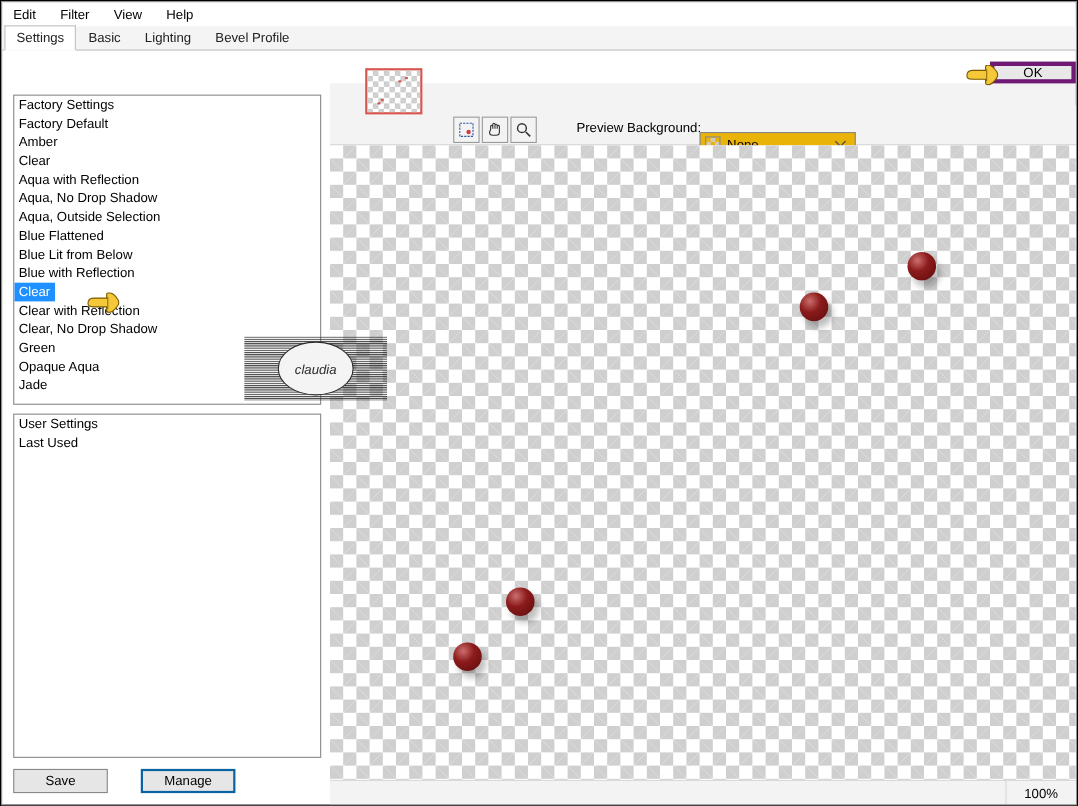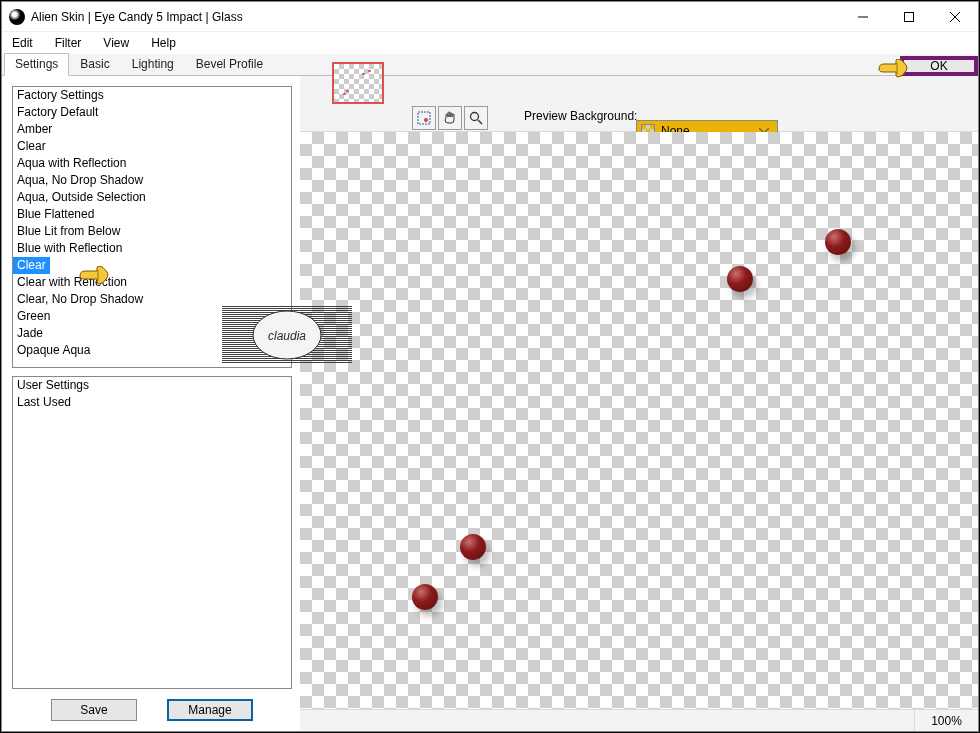--- a/index.html
+++ b/index.html
@@ -63,21 +63,21 @@
 .listbox.user    { flex: 1 1 auto; margin-top: 8px; }
 .listhdr {
   padding: 1px 4px 2px 4px; font-weight: normal; color: #000;
   cursor: default;
 }
 .listitem {
   padding: 1px 4px 2px 4px; white-space: nowrap; cursor: default;
 }
 .listitem.selected { background: #1e90ff; color: #fff; display: inline-block; }
 .btnrow {
-  display: flex; gap: 30px; justify-content: center; margin-top: 10px;
+  display: flex; gap: 30px; justify-content: flex-start; margin-top: 10px;
 }
 .btn {
   width: 86px; height: 22px; border: 1px solid #888; background: #e6e6e6;
   display: flex; align-items: center; justify-content: center;
 }
 .btn.focus { border: 2px solid #0a64a4; background: #e6e6e6; height: 22px; width: 86px; padding: 0; }
 
 
 .rightpane {
   flex: 1 1 auto; position: relative; background: #f3f3f3;
@@ -187,41 +187,20 @@
 
 .listbox::-webkit-scrollbar { width: 16px; }
 .listbox::-webkit-scrollbar-track { background: #f0f0f0; }
 .listbox::-webkit-scrollbar-thumb { background: #cdcdcd; border: 1px solid #aaa; }
 </style>
 </head>
 <body>
 
 <div class="window">
 
-  <div class="titlebar">
-    <div class="appicon"></div>
-    <div class="title">Alien Skin | Eye Candy 5 Impact | Glass</div>
-    <div class="spacer"></div>
-    <div class="winbtn">
-      <svg viewBox="0 0 10 10">
-          <line x1="0" y1="5" x2="10" y2="5" stroke="currentColor" stroke-width="1"></line>
-        </svg>
-    </div>
-    <div class="winbtn">
-      <svg viewBox="0 0 10 10">
-          <rect x="0.5" y="0.5" width="9" height="9" fill="none" stroke="currentColor" stroke-width="1"></rect>
-        </svg>
-    </div>
-    <div class="winbtn close">
-      <svg viewBox="0 0 10 10">
-          <line x1="0" y1="0" x2="10" y2="10" stroke="currentColor" stroke-width="1"></line>
-          <line x1="10" y1="0" x2="0" y2="10" stroke="currentColor" stroke-width="1"></line>
-        </svg>
-    </div>
-  </div>
 
   <div class="menubar">
     <div class="menuitem">Edit</div>
     <div class="menuitem">Filter</div>
     <div class="menuitem">View</div>
     <div class="menuitem">Help</div>
   </div>
 
   <div class="tabstrip">
     <div class="tab active">Settings</div>
@@ -242,22 +221,22 @@
         <div class="listitem">Aqua with Reflection</div>
         <div class="listitem">Aqua, No Drop Shadow</div>
         <div class="listitem">Aqua, Outside Selection</div>
         <div class="listitem">Blue Flattened</div>
         <div class="listitem">Blue Lit from Below</div>
         <div class="listitem">Blue with Reflection</div>
         <div><span class="listitem selected">Clear</span></div>
         <div class="listitem">Clear with Reflection</div>
         <div class="listitem">Clear, No Drop Shadow</div>
         <div class="listitem">Green</div>
+        <div class="listitem">Opaque Aqua</div>
         <div class="listitem">Jade</div>
-        <div class="listitem">Opaque Aqua</div>
       </div>
 
       <div class="listbox user">
         <div class="listhdr">User Settings</div>
         <div class="listitem">Last Used</div>
       </div>
 
       <div class="btnrow">
         <div class="btn">Save</div>
         <div class="btn focus">Manage</div>

